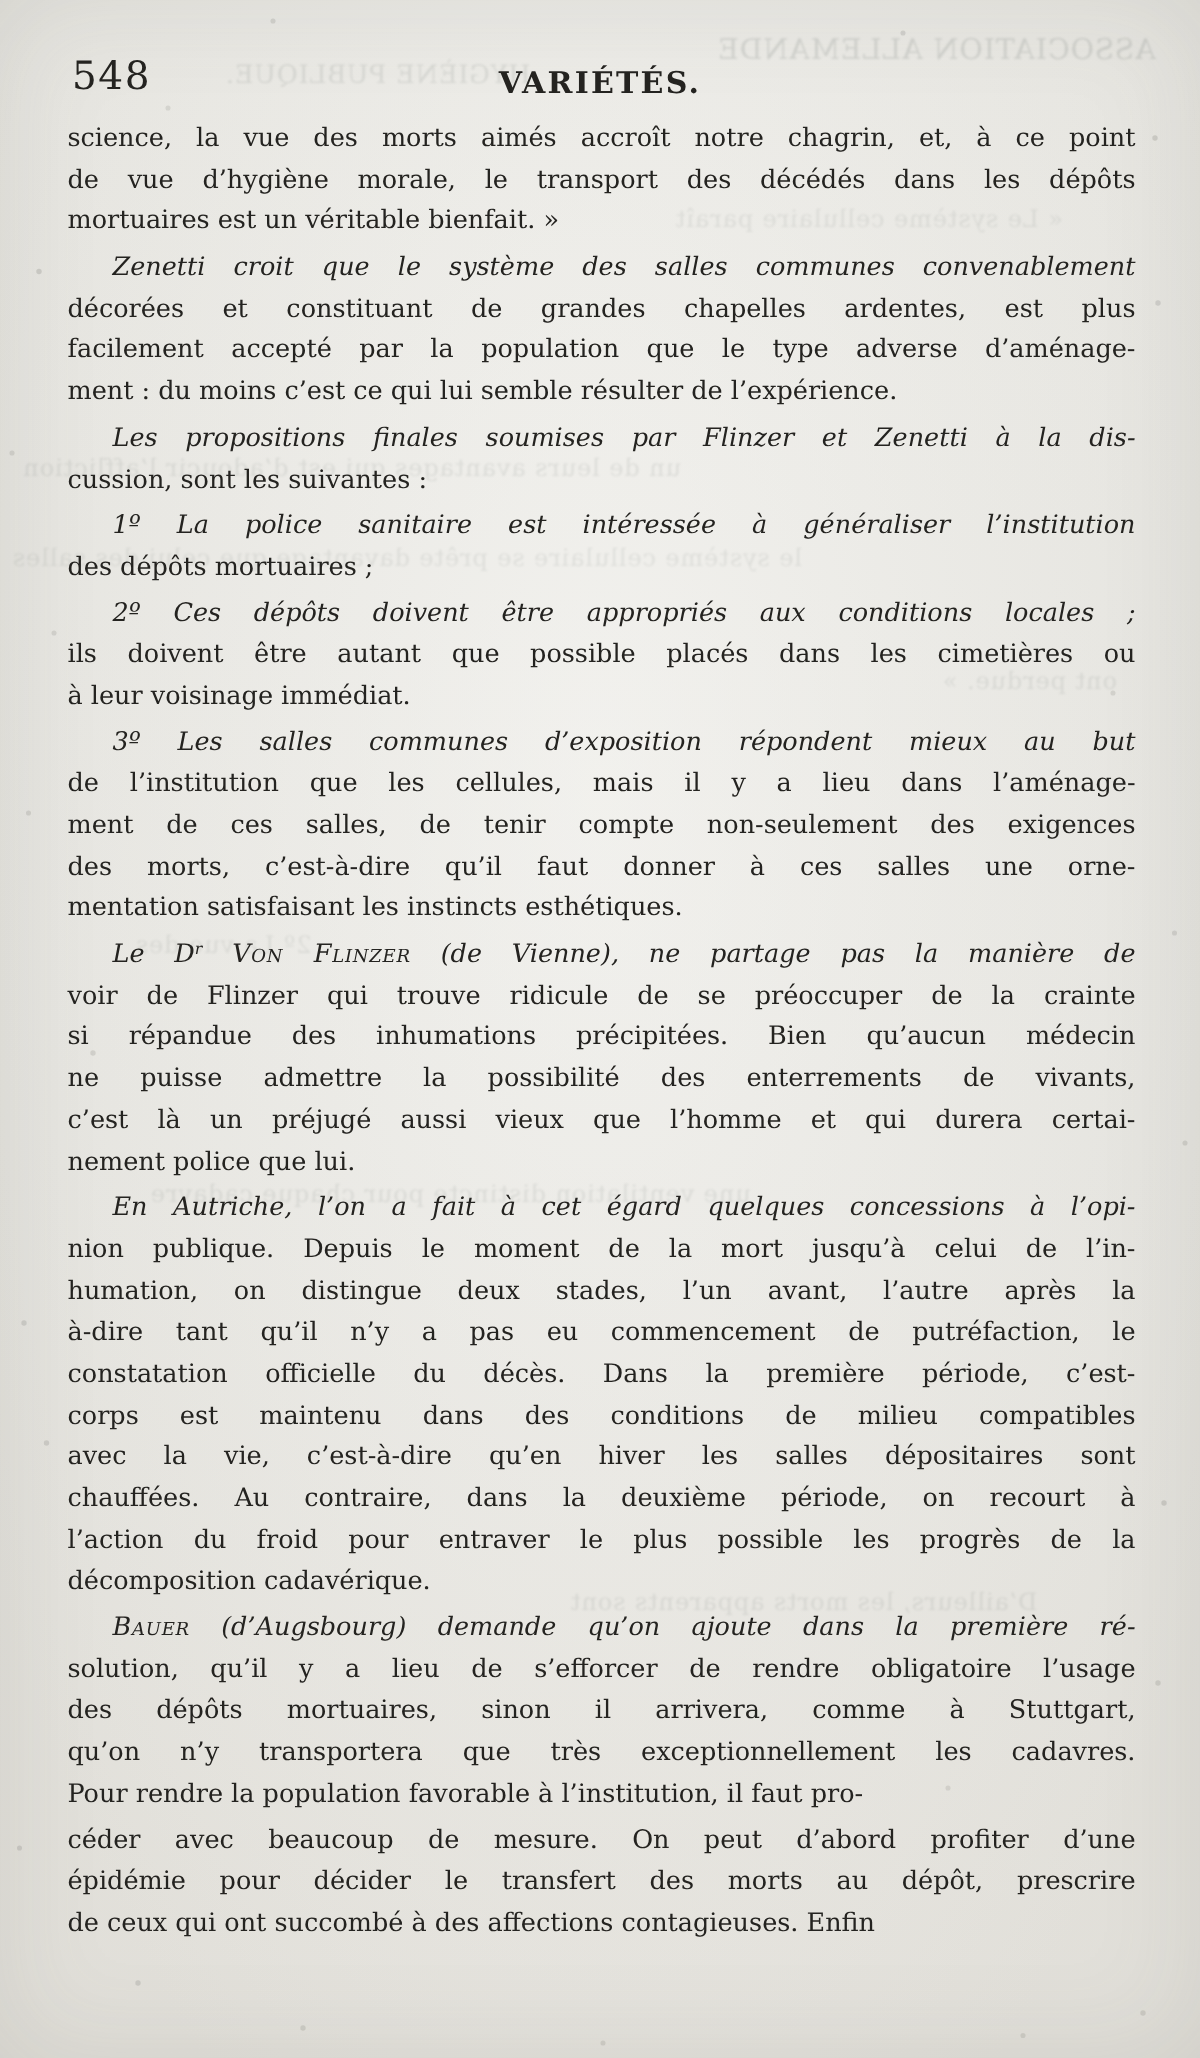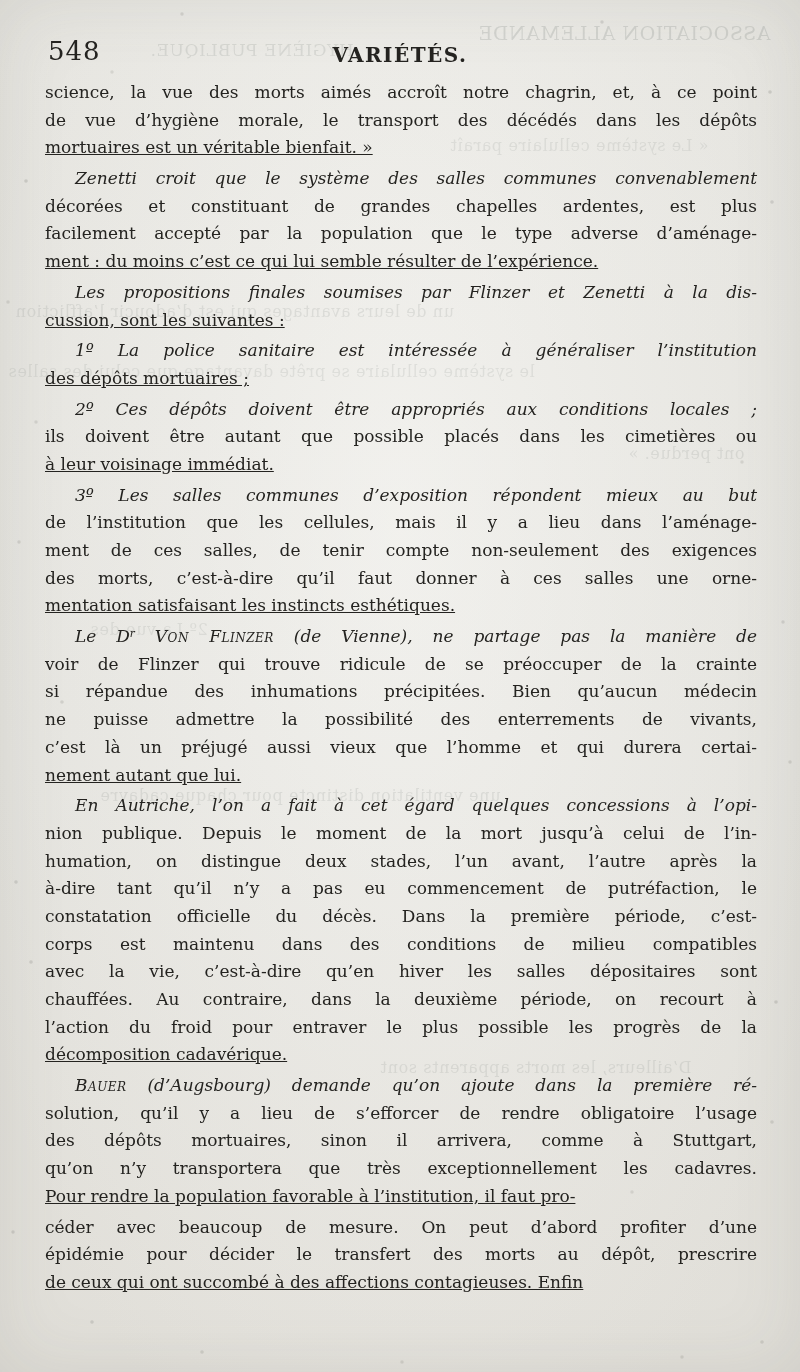--- a/index.html
+++ b/index.html
@@ -30,21 +30,21 @@
   }
   .para{margin:0;padding:0;}
   .para + .para{margin-top:3px;}
   .line{
     height:27.7px;line-height:27.7px;font-size:17px;
     text-align:justify;text-align-last:justify;
     white-space:nowrap;overflow:visible;
     text-rendering:optimizeLegibility;
   }
   .line{white-space:normal;}
-  .line.lastline{text-align-last:left;text-decoration:underline;}
+  .line.lastline{text-align-last:left;}
   .line.indent{text-indent:30px;font-style:italic;}
   .sc{font-variant:small-caps;letter-spacing:.5px;}
   sup{font-size:.62em;vertical-align:.45em;line-height:0;}
   
   .bleed{
     position:absolute;transform:scaleX(-1);
     color:#6e7672;letter-spacing:.6px;white-space:nowrap;
     filter:blur(.6px);
     font-family:"DejaVu Serif","Liberation Serif",serif;
   }
@@ -118,21 +118,21 @@
         <div class="line">ment de ces salles, de tenir compte non-seulement des exigences</div>
         <div class="line">des morts, c’est-à-dire qu’il faut donner à ces salles une orne-</div>
         <div class="line lastline">mentation satisfaisant les instincts esthétiques.</div>
       </div>
       <div class="para">
         <div class="line indent">Le D<sup>r</sup> <span class="sc">Von Flinzer</span> (de Vienne), ne partage pas la manière de</div>
         <div class="line">voir de Flinzer qui trouve ridicule de se préoccuper de la crainte</div>
         <div class="line">si répandue des inhumations précipitées. Bien qu’aucun médecin</div>
         <div class="line">ne puisse admettre la possibilité des enterrements de vivants,</div>
         <div class="line">c’est là un préjugé aussi vieux que l’homme et qui durera certai-</div>
-        <div class="line lastline">nement autant que lui.</div>
+        <div class="line lastline">nement police que lui.</div>
       </div>
       <div class="para">
         <div class="line indent">En Autriche, l’on a fait à cet égard quelques concessions à l’opi-</div>
         <div class="line">nion publique. Depuis le moment de la mort jusqu’à celui de l’in-</div>
         <div class="line">humation, on distingue deux stades, l’un avant, l’autre après la</div>
         <div class="line">à-dire tant qu’il n’y a pas eu commencement de putréfaction, le</div>
         <div class="line">constatation officielle du décès. Dans la première période, c’est-</div>
         <div class="line">corps est maintenu dans des conditions de milieu compatibles</div>
         <div class="line">avec la vie, c’est-à-dire qu’en hiver les salles dépositaires sont</div>
         <div class="line">chauffées. Au contraire, dans la deuxième période, on recourt à</div>

